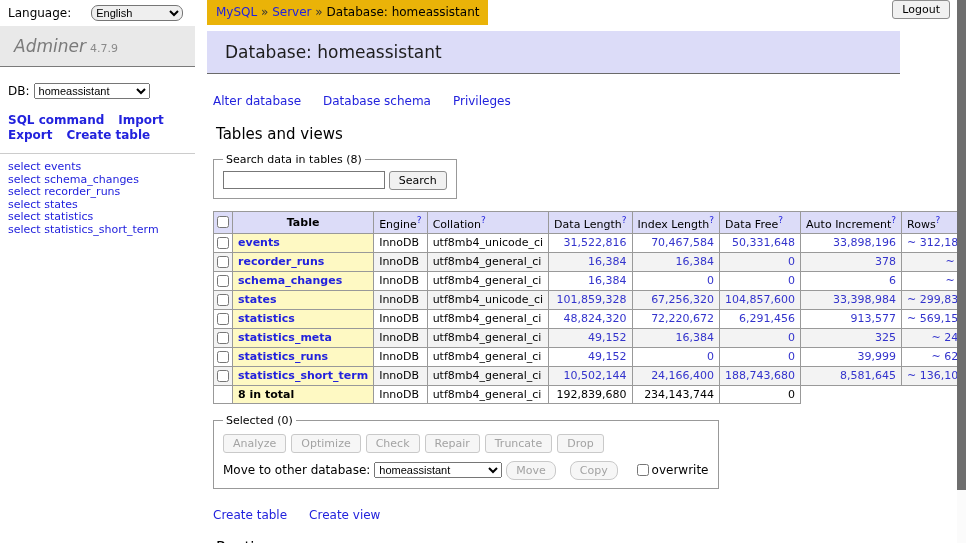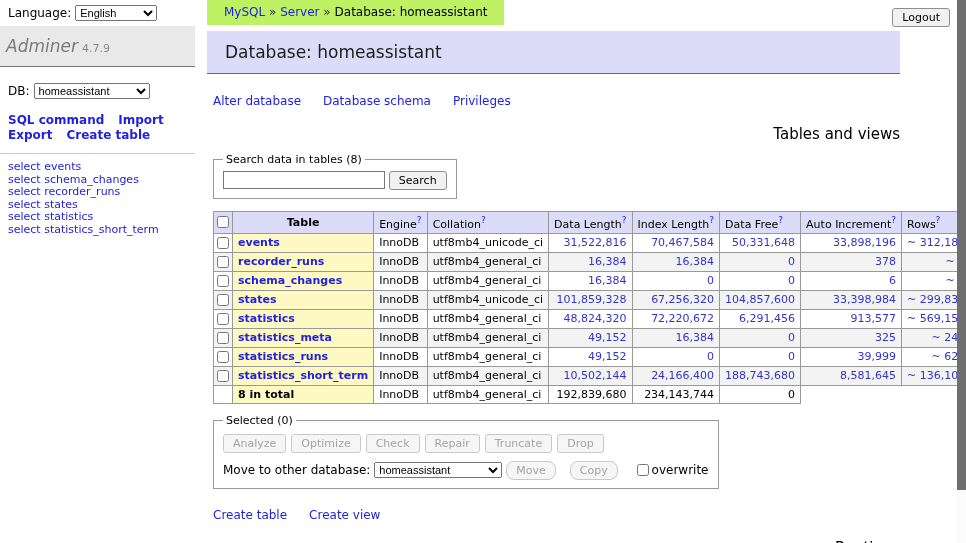--- a/index.html
+++ b/index.html
@@ -6,58 +6,58 @@
   html,body { margin:0; padding:0; }
   body {
     width:966px; height:543px; position:relative; overflow:hidden;
     background:#fff; color:#000;
     font-family:"DejaVu Sans","Liberation Sans",sans-serif; font-size:12px;
   }
   a { color:#2222dd; text-decoration:none; cursor:pointer; }
 
   
   .lang-row { position:absolute; left:8px; top:5px; width:190px; }
-  .lang-row select { width:82px; font-size:11px; margin-left:4px; }
+  .lang-row select { width:92px; font-size:11px; margin-left:20px;border-radius:7px; }
   .sidebar { position:absolute; left:0; top:26px; width:195px; }
   .sidebar h1 {
     margin:0; background:#e9e9e9; border-bottom:1px solid #7a7a7a;
-    padding:10px 6px; font-size:17px; font-weight:normal;
+    padding:10px 14px; font-size:17px; font-weight:normal;
     font-style:italic; color:#7a7a7a;
   }
   .sidebar h1 .ver { font-size:11px; font-style:normal; color:#8a8a8a; margin-left:4px; }
   .db-row { margin:16px 0 0 8px; }
   .db-row select { width:116px; font-size:11px; margin-left:4px; }
   .side-actions { margin:14px 0 0; padding:0 0 10px 8px; border-bottom:1px solid #ccc; width:195px; }
   .side-actions a { display:inline-block; margin-right:14px; line-height:15px;font-weight:bold; }
   .table-links { list-style:none; margin:7px 0 0; padding:0 0 0 8px; font-size:11px; line-height:12.6px; }
 
   
   .content { position:absolute; left:207px; top:0; width:693px; }
-  .breadcrumb { display:inline-block; background:#bef264; padding:5px 17px 6px; margin:0; }
+  .breadcrumb { display:inline-block; background:#eab308; padding:5px 9px 6px; margin:0; }
   .breadcrumb .sep { color:#333; }
   .content h2 {
     background:#dcdcf8; border-bottom:1px solid #6a6a6a;
     margin:6px 0 0; padding:11px 18px; font-size:17px; font-weight:normal; color:#1d1d1d;
   }
   .db-links { margin:20px 0 0 6px; }
   .db-links a, .link-row a { margin-right:22px; }
-  h3 { font-size:15px; font-weight:normal; margin:17px 0 0 9px;text-align:right; }
+  h3 { font-size:15px; font-weight:normal; margin:17px 0 0 9px; }
 
   fieldset {
     border:1px solid #999; margin:10px 0 0 6px; padding:5px 9px 8px;
     width:-moz-fit-content; width:fit-content;
   }
   legend { font-size:11px; padding:0 3px; }
   input[type=text] { width:162px; border:1px solid #777; font-size:11px; padding:2px 3px; }
   button {
     font-family:inherit; font-size:11px; padding:2px 9px;
     background:#f1f1f1; border:1px solid #8d8d8d; border-radius:3px; color:#000;
   }
   button.disabled { color:#a3a3a3; background:#f6f6f6; border-color:#c9c9c9; }
-  .logout-btn { position:absolute; right:16px; top:8px;text-align:center; }
+  .logout-btn { position:absolute; right:16px; top:0;text-align:center; }
 
   
   table { border-collapse:collapse; table-layout:fixed; margin:12px 0 0 6px; font-size:11px; }
   td, th { border:1px solid #999; padding:2px 5px; white-space:nowrap; overflow:hidden; height:18px; }
   thead th { background:#dcdcf8; font-weight:normal; text-align:left; }
   thead th.col-table { font-weight:bold; text-align:center; }
   thead th.cb, td.cb { text-align:center; padding:2px 2px; }
   tbody th { background:#fef9c3; text-align:left; font-weight:bold; }
   tbody th a { font-weight:bold; }
   tbody tr.even td { background:#f3f3f3; }

